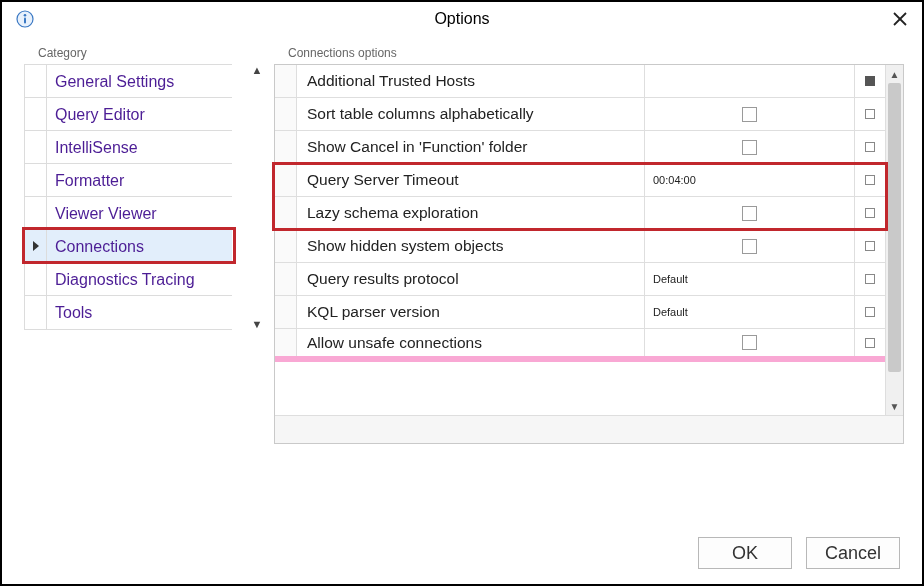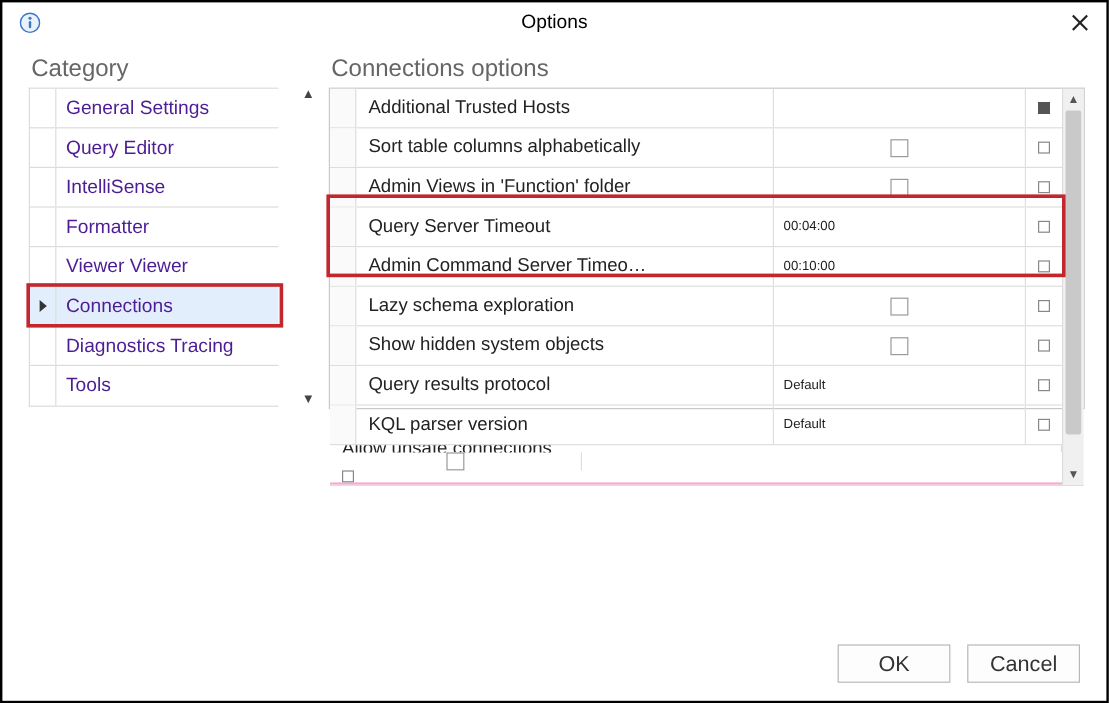--- a/index.html
+++ b/index.html
@@ -52,23 +52,24 @@
   }
   
   .content {
     flex:1;
     display:flex;
     padding: 10px 18px 0 22px;
     gap: 26px;
   }
   .col-label {
     color:#666;
-    font-size:20px;
+    font-size:12px;
     margin-bottom:4px;
     padding-left:2px;
+    margin-left:12px;
   }
   
   .category-col { width: 224px; flex-shrink:0; }
   .cat-wrap {
     position:relative;
   }
   .cat-list {
     border:1px solid #dcdcdc;
     border-right:none;
     width:208px;
@@ -120,39 +121,39 @@
     justify-content:space-between;
     align-items:center;
     font-size:11px;
     color:#444;
   }
   .cat-scroll span { cursor:pointer; }
   
   .options-col { flex:1; }
   .grid-outer {
     border:1px solid #c9c9c9;
-    height:268px;
+    height:380px;
     display:flex;
     flex-direction:column;
   }
   .grid-scroll-wrap {
     flex:1;
     display:flex;
   }
   .grid {
     flex:1;
     border-right:none;
   }
   .row {
     display:flex;
     height:33px;
     border-bottom:1px solid #dedede;
     align-items:stretch;
   }
-  .row:last-of-type { border-bottom:2px solid #f9a8d4;flex-direction:column; }
+  .row:last-of-type { border-bottom:6px solid #f9a8d4; }
   .cell-gutter {
     width:22px;
     border-right:1px solid #dedede;
     flex-shrink:0;
     background:#fafafa;
   }
   .cell-name {
     flex:1;
     border-right:1px solid #dedede;
     padding-left:10px;
@@ -349,43 +350,33 @@
                 <div class="cell-name">Sort table columns alphabetically</div>
                 <div class="cell-value" style="justify-content: center; padding-left: 0px;">
                   <div class="chk"></div>
                 </div>
                 <div class="cell-dirty">
                   <div class="dirty-box"></div>
                 </div>
               </div>
               <div class="row">
                 <div class="cell-gutter"></div>
-                <div class="cell-name">Admin Views in 'Function' folder</div>
+                <div class="cell-name">Show Cancel in 'Function' folder</div>
                 <div class="cell-value" style="justify-content: center; padding-left: 0px;">
                   <div class="chk"></div>
                 </div>
                 <div class="cell-dirty">
                   <div class="dirty-box"></div>
                 </div>
               </div>
               <div class="row">
                 <div class="cell-gutter"></div>
                 <div class="cell-name">Query Server Timeout</div>
                 <div class="cell-value">
                   <span>00:04:00</span>
-                </div>
-                <div class="cell-dirty">
-                  <div class="dirty-box"></div>
-                </div>
-              </div>
-              <div class="row">
-                <div class="cell-gutter"></div>
-                <div class="cell-name">Admin Command Server Timeo…</div>
-                <div class="cell-value">
-                  <span>00:10:00</span>
                 </div>
                 <div class="cell-dirty">
                   <div class="dirty-box"></div>
                 </div>
               </div>
               <div class="row">
                 <div class="cell-gutter"></div>
                 <div class="cell-name">Lazy schema exploration</div>
                 <div class="cell-value" style="justify-content: center; padding-left: 0px;">
                   <div class="chk"></div>

